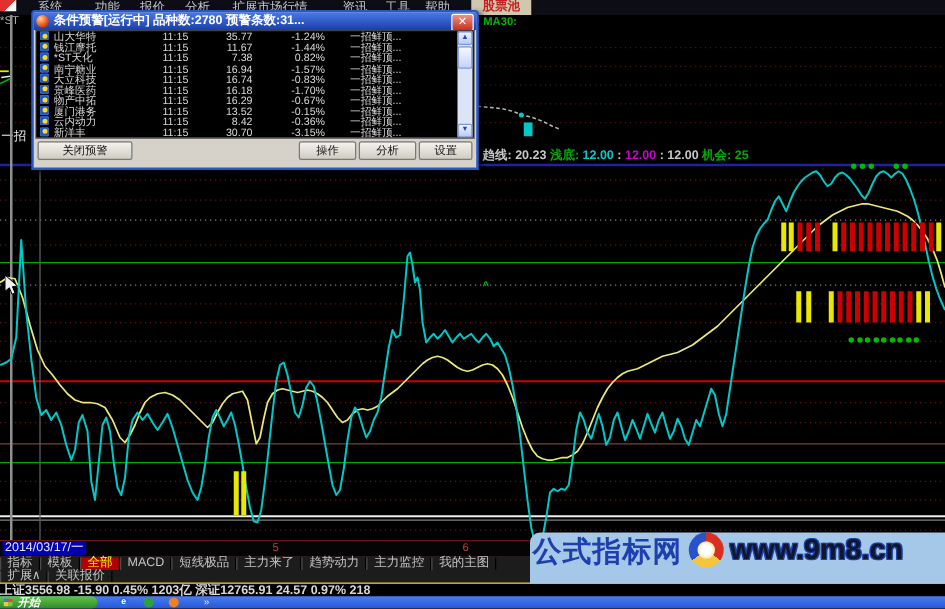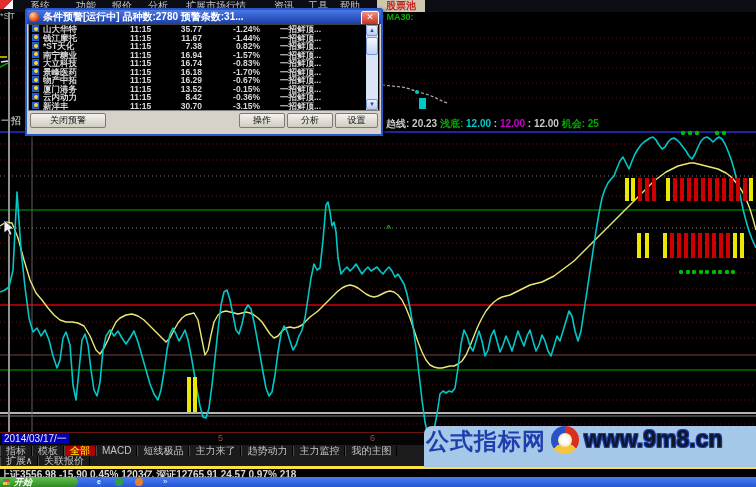--- a/index.html
+++ b/index.html
@@ -9,40 +9,40 @@
 
   
   #menubar{left:0;top:0;width:756px;height:12px;background:#0d0d16;color:#c8c8c8;font-size:10px;white-space:nowrap;}
   #menubar span{position:absolute;top:-1px;}
   #stock-pool{left:377px;top:0;width:48px;height:12px;background:#cfc8ae;color:#c42222;
               font-size:10px;font-weight:bold;text-align:center;line-height:12px;}
   #app-icon-frag{left:0;top:0;width:13px;height:9px;background:linear-gradient(135deg,#e03030 55%,#f8f8f8 56%);}
   #ma-frag{left:379px;top:12px;font-size:9px;font-weight:bold;white-space:nowrap;}
   #ma-frag .pfx{color:#cc00cc;} #ma-frag .ma{color:#00b400;}
   #st-frag{left:0;top:11px;color:#b0b0b0;font-size:9px;}
-  #yizhao-frag{left:1px;top:102px;color:#e8e8e8;font-size:10px;white-space:nowrap;margin-top:12px;}
+  #yizhao-frag{left:1px;top:102px;color:#e8e8e8;font-size:10px;white-space:nowrap;}
   #indicator-header{left:386px;top:117px;font-size:10px;font-weight:bold;white-space:nowrap;letter-spacing:0px;}
 
   #chart-svg{left:0;top:0;}
 
   
   #timeline{left:0;top:432px;width:756px;height:12px;background:#050505;
             border-top:1px solid #6b1414;border-bottom:1px solid #6b1414;}
   #date-label{left:2px;top:0px;background:#0000b0;color:#e8e8e8;font-size:10px;padding:0 2px;line-height:11px;}
   .month-tick{position:absolute;top:0;color:#b04040;font-size:9px;line-height:11px;}
 
   
   #tabs1{left:0;top:445px;width:756px;height:11px;background:#1c1c1c;white-space:nowrap;font-size:10px;}
   #tabs2{left:0;top:456px;width:756px;height:10px;background:#1c1c1c;white-space:nowrap;font-size:10px;font-family:Liberation Mono, monospace;}
   .tab{display:inline-block;height:100%;line-height:10px;padding:0 5px;color:#c4c4c4;
        border-right:1px solid #000;border-left:1px solid #4a4a4a;}
   .tab.sel{background:#b00000;color:#ffff00;}
 
   
-  #statusbar{left:0;top:466px;width:756px;height:11px;background:#000;border-top:3px solid #fde047;
+  #statusbar{left:0;top:466px;width:756px;height:11px;background:#000;border-top:1px solid #fde047;
              color:#d8d8d8;font-size:10px;font-weight:bold;line-height:11px;white-space:nowrap;overflow:hidden;}
 
   
   #taskbar{left:0;top:477px;width:756px;height:10px;background:linear-gradient(#4a7cf0,#2456d8);}
   #start-btn{left:0;top:0;width:78px;height:10px;background:linear-gradient(#63c24e,#2e8a24);
              border-radius:0 5px 5px 0;color:#fff;font-size:9px;font-style:italic;font-weight:bold;
              line-height:10px;padding-left:14px;box-sizing:border-box;}
   #win-flag{left:3px;top:2px;width:7px;height:6px;
             background:conic-gradient(#e04a2f 0 25%,#7ec24a 0 50%,#f5c63c 0 75%,#3c78d8 0);border-radius:1px;}
   .ql-icon{position:absolute;top:1px;width:8px;height:8px;border-radius:50%;font-size:7px;line-height:8px;
@@ -59,21 +59,21 @@
   #alert-win{left:25px;top:8px;width:354px;height:124px;background:#d6d2ca;
              border:2px solid #2857c8;border-radius:3px 3px 0 0;box-shadow:2px 2px 4px rgba(0,0,0,.6);z-index:50;}
   #alert-title{position:relative;height:14px;background:linear-gradient(#4a78e8,#1a3fa8);
                color:#fff;font-size:10px;font-weight:bold;line-height:14px;padding-left:16px;white-space:nowrap;overflow:hidden;}
   #alert-title-icon{position:absolute;left:2px;top:2px;width:10px;height:10px;border-radius:50%;
                     background:radial-gradient(circle at 35% 30%,#ffd0a0,#e85010 60%,#a02000);}
   #alert-close{position:absolute;right:2px;top:1px;width:16px;height:12px;background:linear-gradient(#f09080,#c83020);
                border:1px solid #fff;border-radius:2px;color:#fff;font-size:9px;font-weight:bold;
                text-align:center;line-height:11px;}
   #alert-list{position:relative;height:85px;background:#000;border:1px solid #808080;border-top-color:#404040;
-              margin:0 1px;overflow:hidden;font-weight:bold;}
+              margin:0 1px;overflow:hidden;}
   .arow{position:relative;height:8.5px;font-size:8.5px;color:#d8d8d8;white-space:nowrap;}
   .arow span{position:absolute;top:0;line-height:8.5px;}
   .a-ic{left:3px;top:0.5px;width:7px;height:7px;background:#1a56c8;border-radius:1px;
         box-shadow:inset 0 0 1px #9ab8ff;}
   .a-ic i{position:absolute;left:1.5px;top:1.5px;width:4px;height:4px;background:#ffd820;border-radius:50%;}
   .a-name{left:14px;} .a-time{left:101px;} .a-price{left:133px;width:40px;text-align:right;}
   .a-chg{left:179px;width:52px;text-align:right;} .a-sig{left:251px;}
   #alert-scroll{position:absolute;right:1px;top:0;width:12px;height:85px;background:#dce4f8;}
   .sbtn{position:absolute;left:0;width:12px;height:11px;background:linear-gradient(#eef3ff,#b8cbf4);
         border:1px solid #7a96d8;border-radius:2px;box-sizing:border-box;color:#2a4aa0;font-size:6px;

